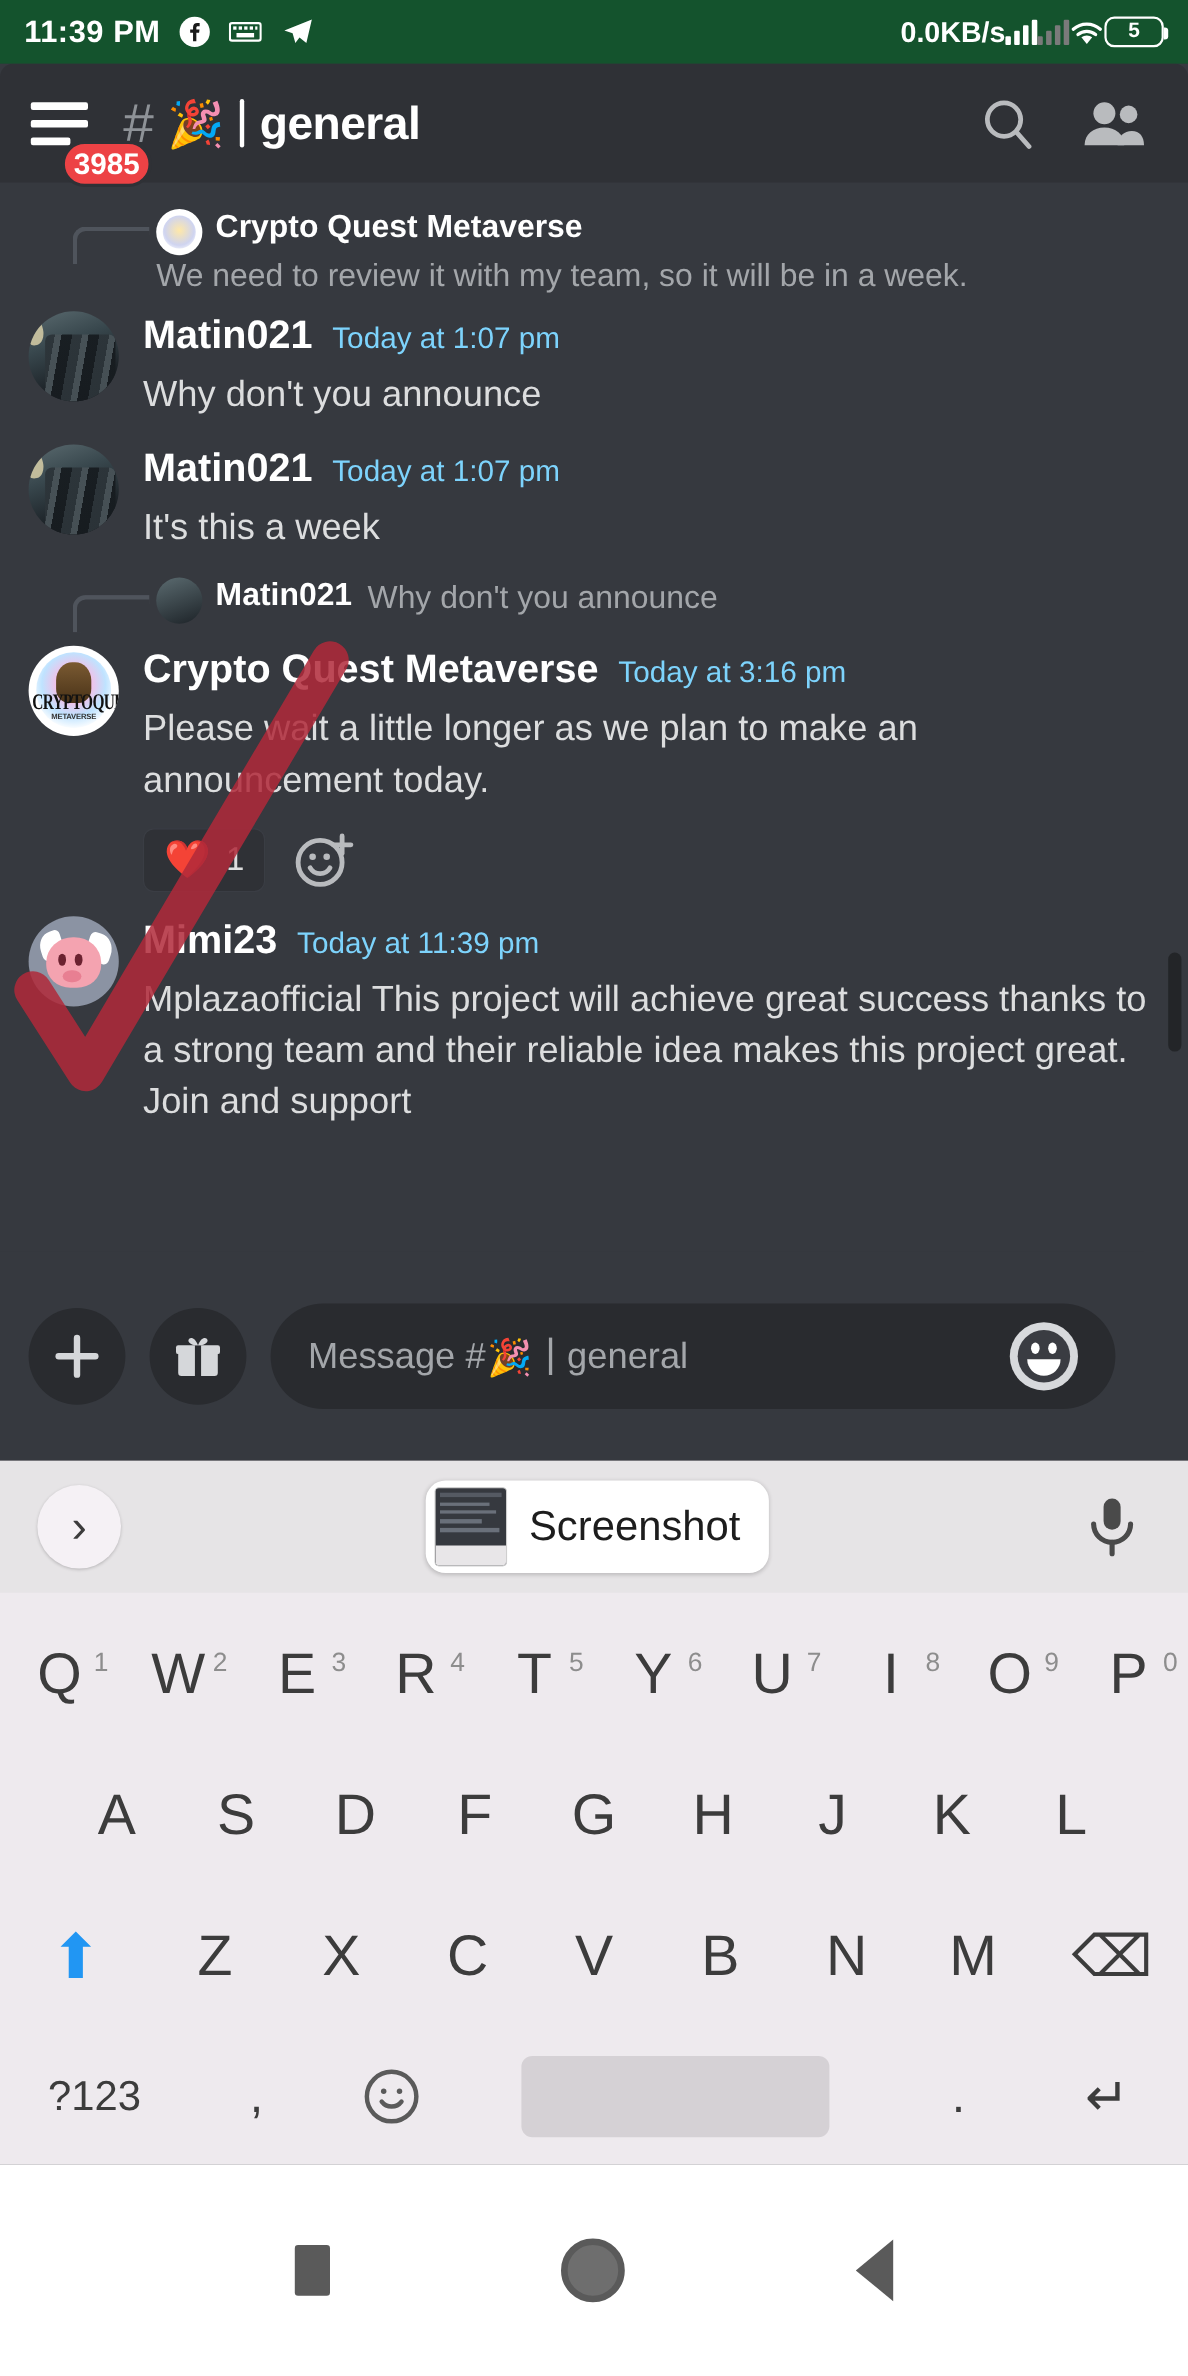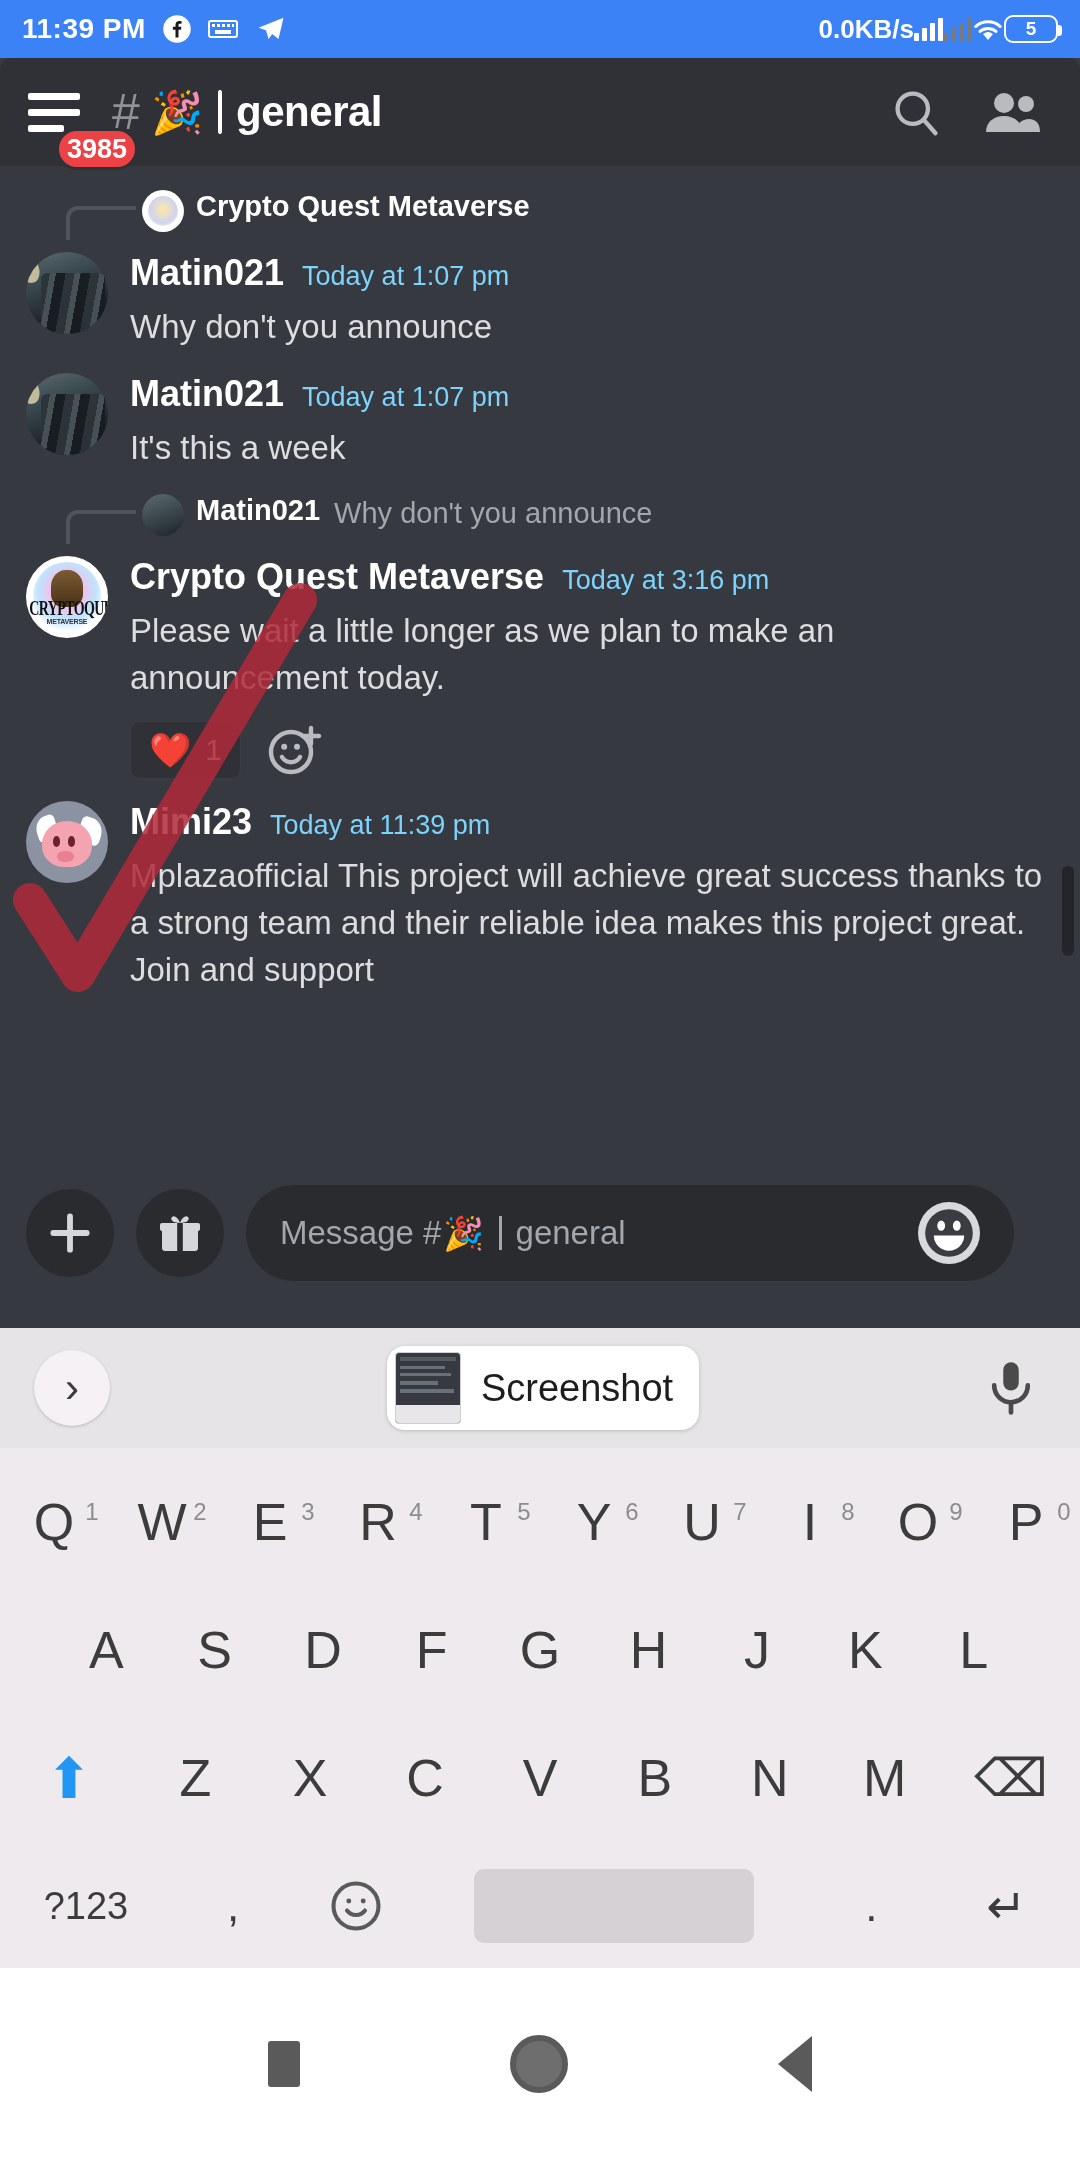--- a/index.html
+++ b/index.html
@@ -6,21 +6,21 @@
   html,body { width:1080px; height:2160px; }
   body {
     font-family: "Liberation Sans", sans-serif;
     background:#36393f;
     overflow:hidden;
     position:relative;
   }
 
   
   .statusbar{
-    height:58px; background:#3b82f6; color:#ffffff;
+    height:58px; background:#14532d; color:#ffffff;
     display:flex; align-items:center; padding:0 22px;
     font-size:27px; font-weight:bold;
   }
   .sb-left{ display:flex; align-items:center; gap:16px; }
   .sb-right{ margin-left:auto; display:flex; align-items:center; }
   .sb-time{ font-size:28px; letter-spacing:.5px; }
   .sb-net{ font-size:26px; font-weight:bold; }
   .ico{ display:inline-flex; align-items:center; justify-content:center; }
 
   .bars{ display:flex; align-items:flex-end; gap:3px; height:24px; }
@@ -288,20 +288,21 @@
     </div>
   </div>
 
   <div class="messages">
 
     <div class="reply-ctx">
       <div class="reply-spine"></div>
       <div class="reply-body">
         <div class="mini-av av-mini-cq"></div>
         <span class="reply-name">Crypto Quest Metaverse</span>
+        <span class="reply-text">We need to review it with my team, so it will be in a week.</span>
       </div>
     </div>
 
     <div class="msg">
       <div class="avatar av-matin"></div>
       <div class="mbody">
         <div class="mhead">
           <span class="mname">Matin021</span>
           <span class="mtime">Today at 1:07 pm</span>
         </div>

